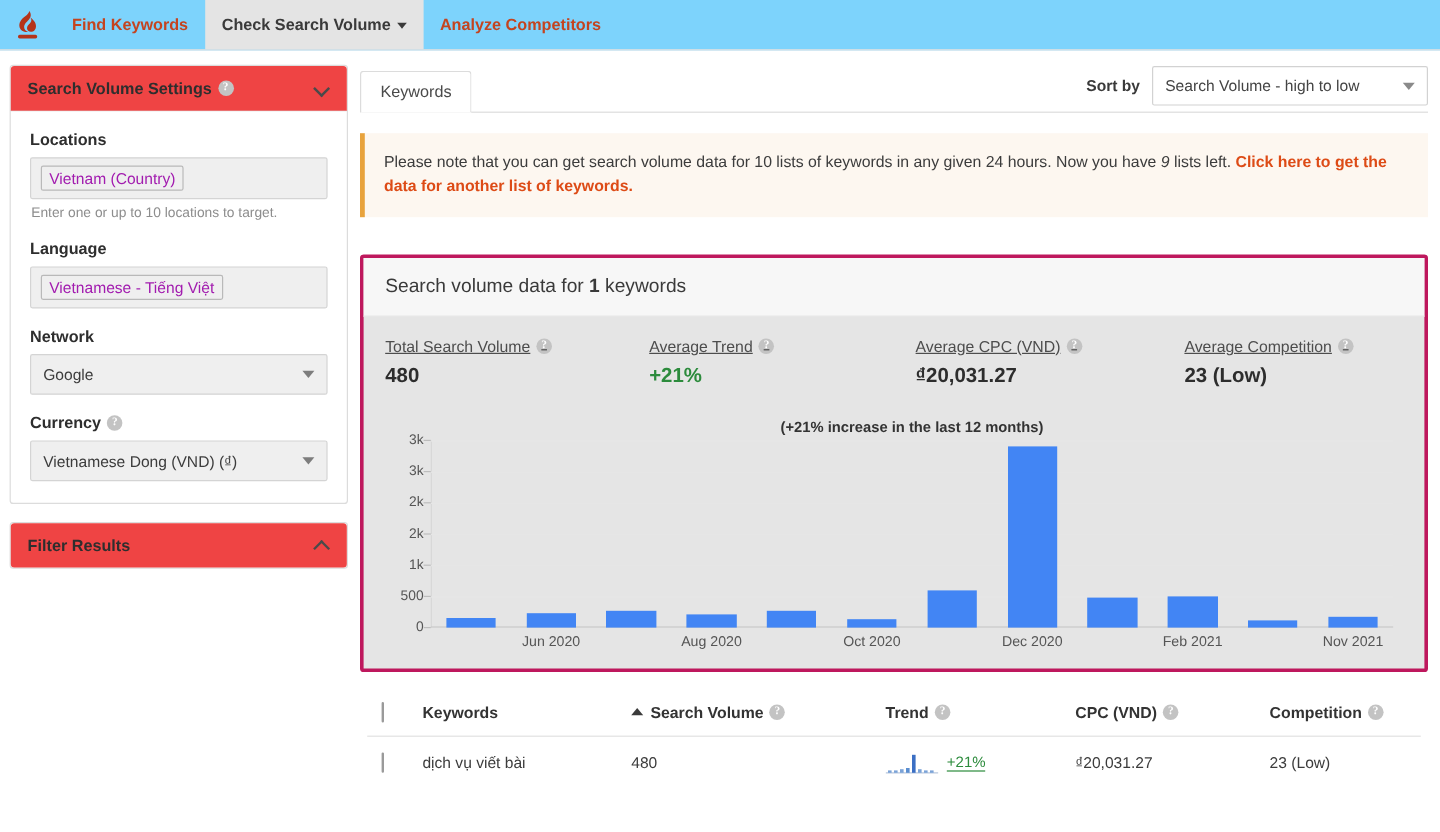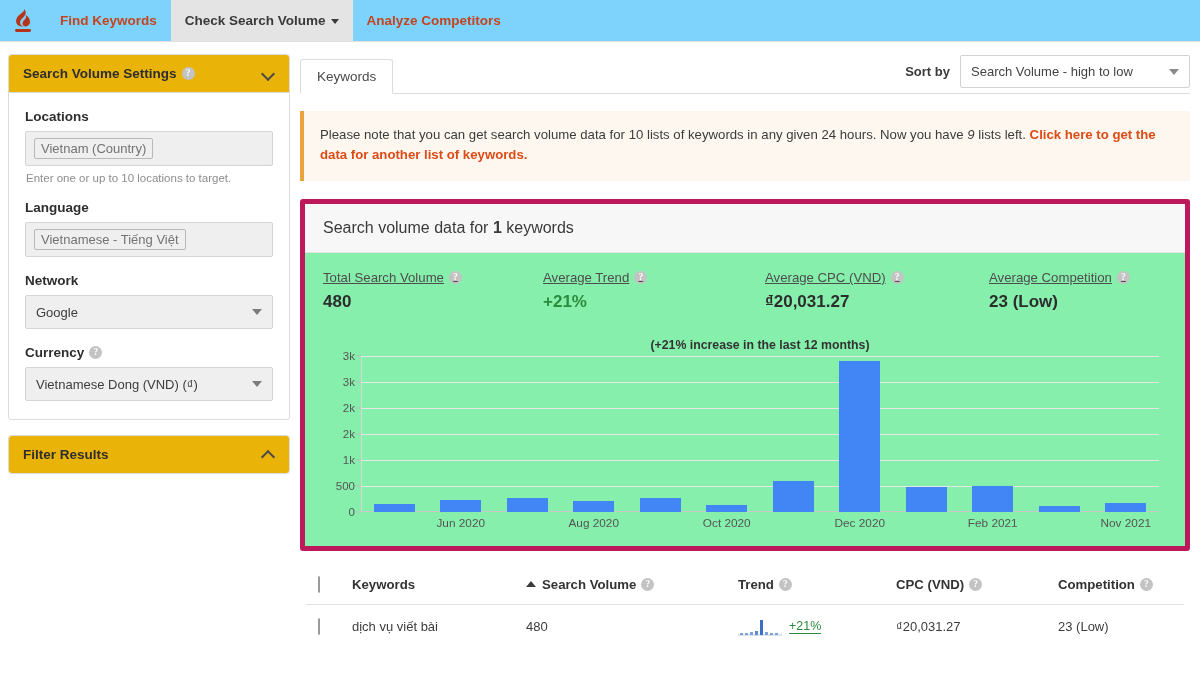--- a/index.html
+++ b/index.html
@@ -62,21 +62,21 @@
   .content { flex: 1; padding: 12px 10px 0 10px; }
 
   
   .panel {
     border: 1px solid #dcdcdc;
     border-radius: 3px;
     background: #fff;
     margin-bottom: 15px;
   }
   .panel-head {
-    background: #eab308;
+    background: #ef4444;
     border-bottom: 1px solid #dcdcdc;
     padding: 11px 14px;
     display: flex; align-items: center;
     font-size: 13.5px; font-weight: bold; color: #2e2e2e;
     cursor: pointer;
     border-radius: 3px 3px 0 0;
   }
   .panel-head.collapsed { border-bottom: none; border-radius: 3px; }
   .chev {
     margin-left: auto;
@@ -115,21 +115,21 @@
     padding: 6px 8px;
     min-height: 33px;
     display: flex; align-items: center;
     margin-bottom: 6px;
   }
   .token {
     border: 1px solid #b9b9b9;
     background: #efefef;
     border-radius: 2px;
     padding: 2px 6px;
-    font-size: 13px; color: #737373;
+    font-size: 13px; color: #a21caf;
   }
   .hint { font-size: 11.5px; color: #8d8d8d; margin: 2px 0 16px 1px; }
   .select-box {
     border: 1px solid #d4d4d4;
     background: #efefef;
     border-radius: 2px;
     height: 34px;
     display: flex; align-items: center;
     padding: 0 10px;
     font-size: 13px; color: #3c3c3c;
@@ -191,24 +191,24 @@
     padding: 14px 18px 15px 16px;
     font-size: 13.2px;
     line-height: 1.55;
     color: #3c3c3c;
   }
   .notice em { font-style: italic; }
   .notice a { color: #dd4b16; font-weight: bold; text-decoration: none; cursor: pointer; }
 
   
   .card {
-    margin-top: 18px;
-    border: 5px solid #be185d;
+    margin-top: 31px;
+    border: 3px solid #be185d;
     border-radius: 3px;
-    background: #86efac;
+    background: #e5e5e5;
   }
   .card-head {
     background: #f7f7f7;
     border-bottom: 1px solid #e4e4e4;
     padding: 15px 18px;
     font-size: 16px; color: #3a3a3a;
   }
   .card-head b { font-weight: bold; }
   .stats {
     display: flex;

